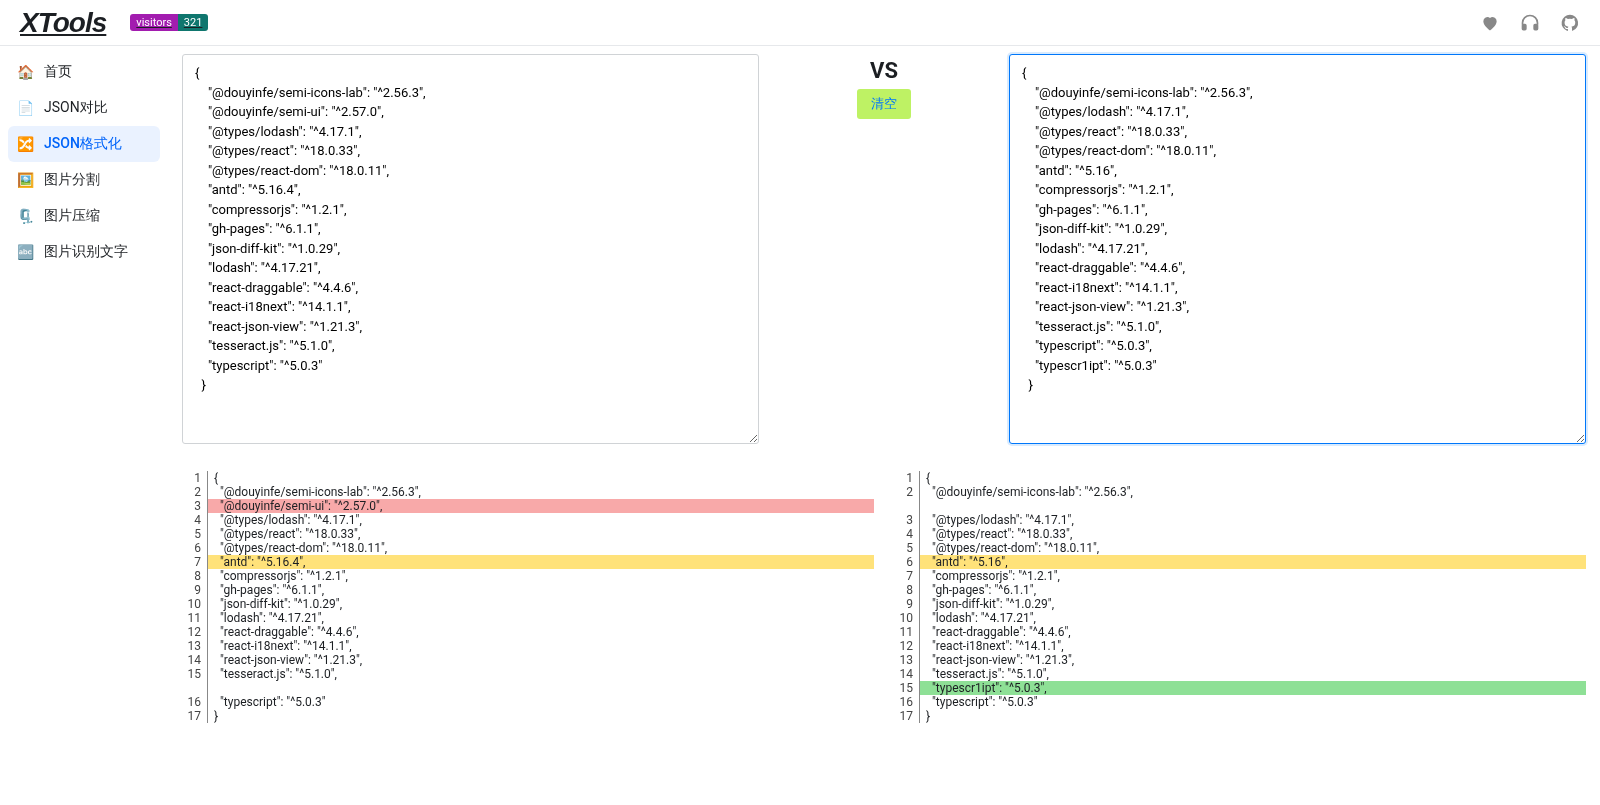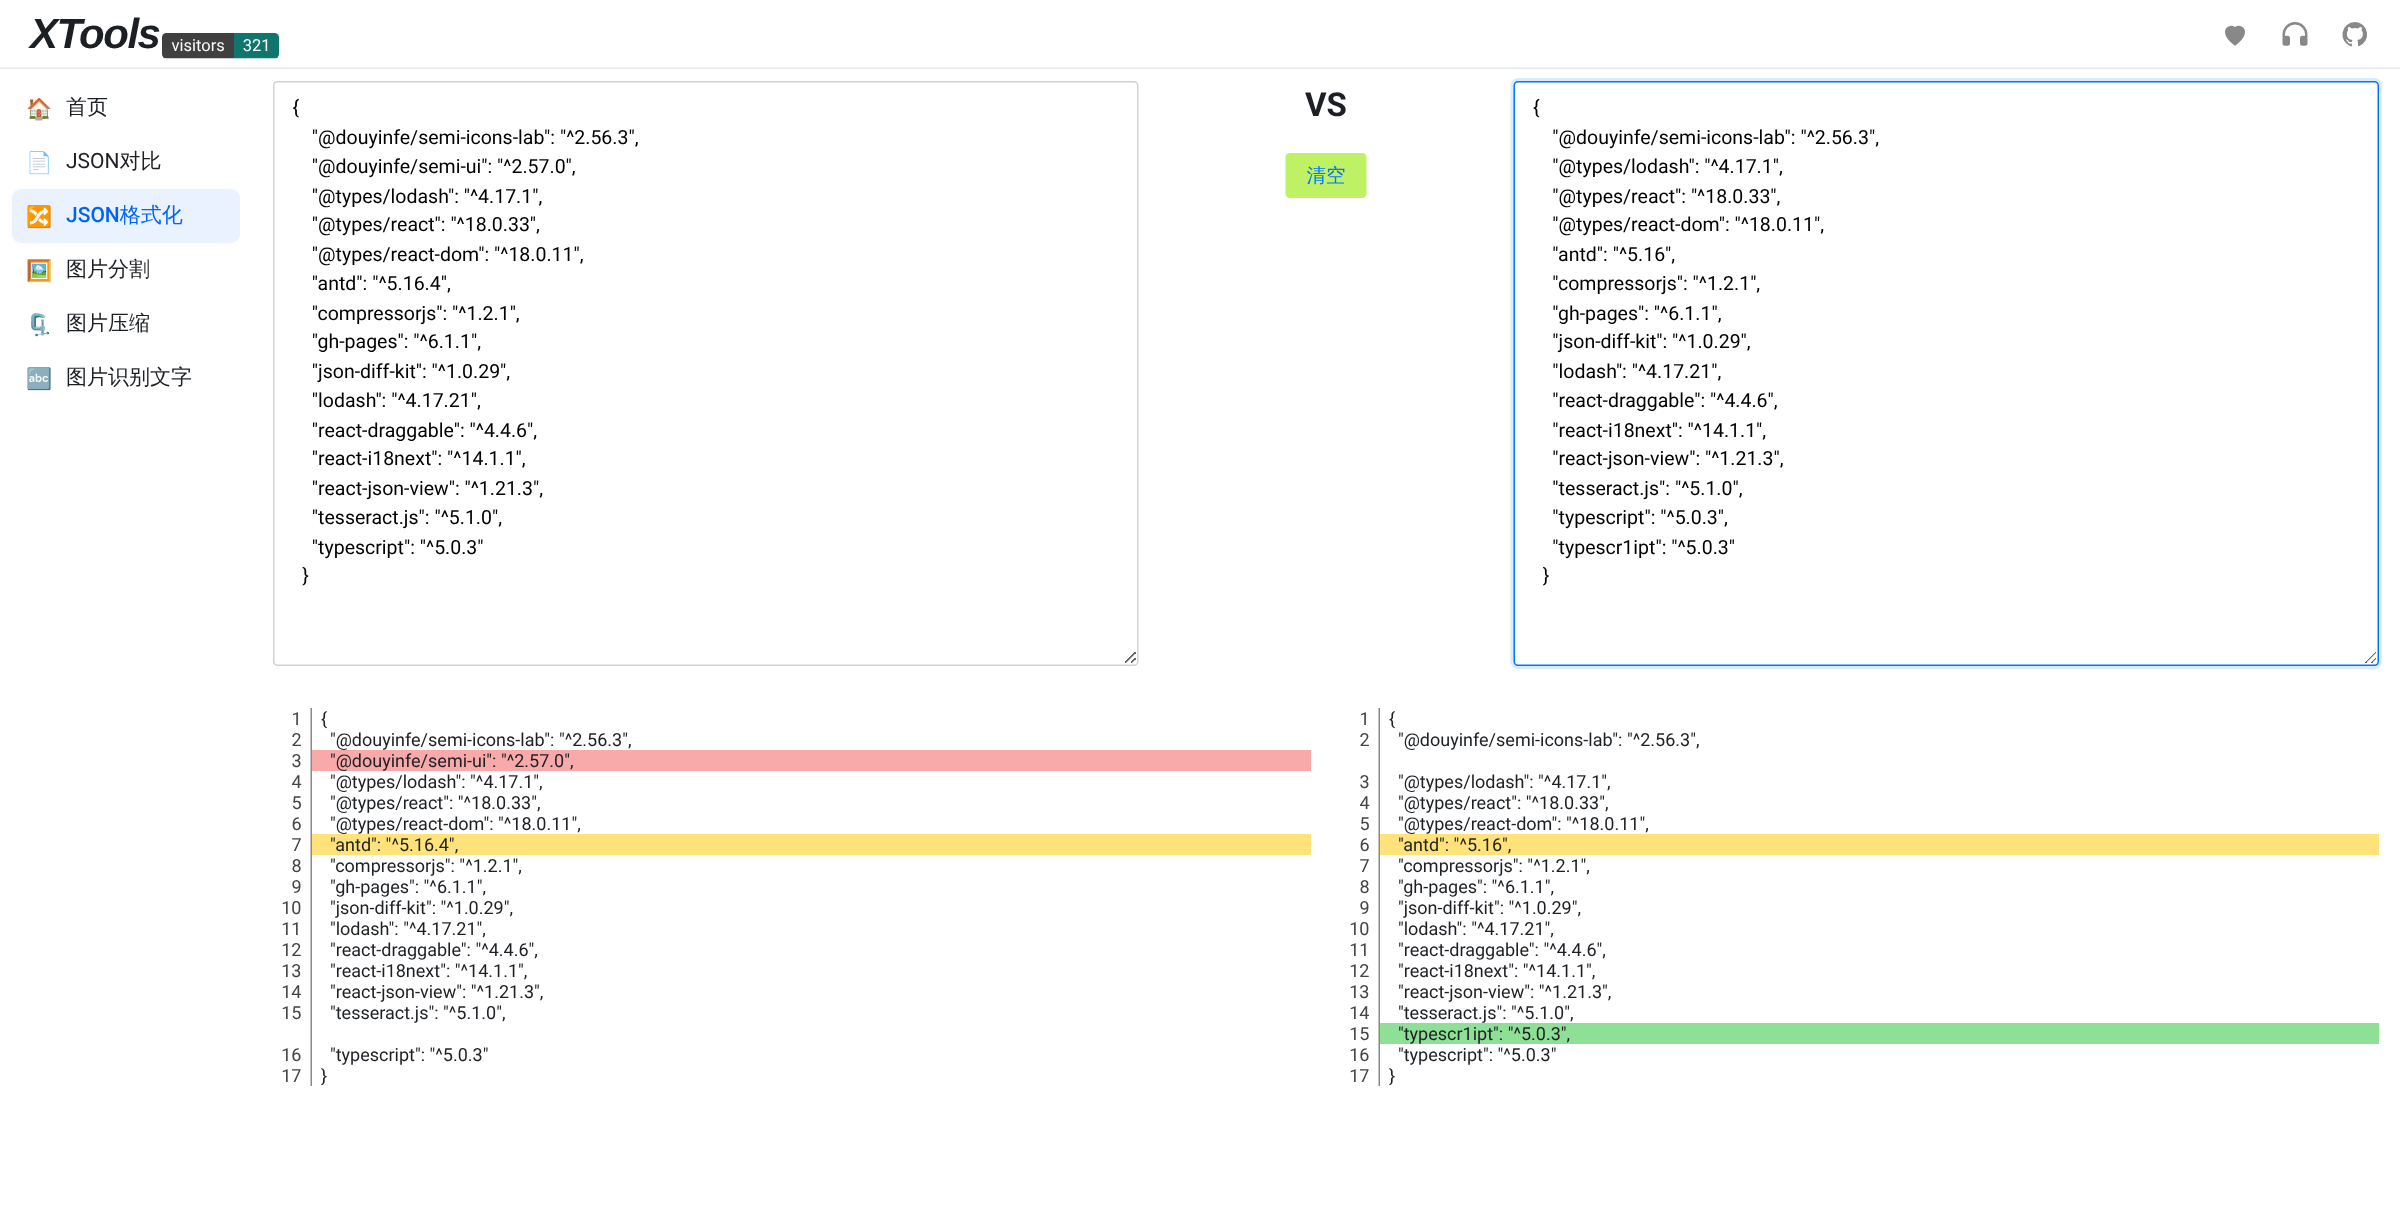--- a/index.html
+++ b/index.html
@@ -1,37 +1,37 @@
 <!DOCTYPE html>
 <html><head>
 <meta charset="utf-8">
 <style>
 * { margin: 0; padding: 0; box-sizing: border-box; }
 body { font-family: -apple-system, BlinkMacSystemFont, "Segoe UI", Roboto, sans-serif; font-size: 14px; color: #1c1f23; background: #fff; overflow-x: hidden; }
 .header { height: 46px; border-bottom: 1px solid #e6e8eb; display: flex; align-items: center; padding: 0 20px; justify-content: space-between; }
-.header-left { display: flex; align-items: flex-end; gap: 2px; }
+.header-left { display: flex; align-items: center; gap: 24px; text-decoration: underline; }
 .logo { font-family: "Arial Black", sans-serif; font-size: 28px; font-weight: 900; font-style: italic; letter-spacing: -1px; }
 .badge { display: inline-flex; align-items: center; font-size: 11px; border-radius: 3px; overflow: hidden; }
-.badge-label { background: #404040; color: #fff; padding: 2px 6px; }
+.badge-label { background: #a21caf; color: #fff; padding: 2px 6px; }
 .badge-value { background: #0f766e; color: #fff; padding: 2px 6px; }
 .header-right { display: flex; align-items: center; gap: 20px; color: #888; }
 .header-right svg { width: 20px; height: 20px; cursor: pointer; }
 .layout { display: flex; }
 .sidebar { width: 168px; min-width: 168px; padding: 8px; display: flex; flex-direction: column; height: calc(100vh - 46px); }
 .nav { flex: 1; }
 .nav-item { display: flex; align-items: center; gap: 10px; padding: 9px 10px; border-radius: 6px; cursor: pointer; font-size: 14px; color: #1c1f23; }
 .nav-item.active { background: #eaf2ff; color: #0064fa; font-weight: 500; }
 .nav-icon { width: 16px; height: 16px; display: flex; align-items: center; justify-content: center; font-size: 14px; }
 .sidebar-footer { display: flex; align-items: center; gap: 10px; padding: 10px; cursor: pointer; color: #1c1f23; font-size: 14px; }
 .main { flex: 1; padding: 8px 14px; }
 .compare-row { display: flex; gap: 0; align-items: flex-start; }
 .textarea-wrap { flex: 1; }
 textarea { width: 100%; height: 390px; border: 1px solid #d0d3d6; border-radius: 3px; padding: 8px 12px; font-family: inherit; font-size: 13px; line-height: 1.5; resize: both; outline: none; white-space: pre; overflow: auto; }
 textarea.focused { border-color: #0077fa; box-shadow: 0 0 0 2px rgba(0,119,250,0.15); }
-.middle-col { width: 250px; display: flex; flex-direction: column; align-items: center; padding-top: 4px; gap: 19px; }
+.middle-col { width: 250px; display: flex; flex-direction: column; align-items: center; padding-top: 4px; gap: 6px; }
 .vs-label { font-size: 22px; font-weight: 700; }
 .clear-btn { background: #bef264; color: #0077fa; border: none; border-radius: 3px; padding: 6px 14px; font-size: 13px; cursor: pointer; }
 .diff-row { display: flex; margin-top: 24px; gap: 0; }
 .diff-panel { flex: 1; display: flex; align-items: flex-start; }
 .diff-panel + .diff-panel { margin-left: 20px; }
 .gutter { border-right: 1px solid #888; text-align: right; padding-right: 6px; color: #444; font-size: 12px; min-width: 26px; }
 .gutter-line { height: 14px; line-height: 14px; }
 .code-col { flex: 1; font-size: 12px; }
 .code-line { height: 14px; line-height: 14px; white-space: pre; padding-left: 6px; overflow: hidden; }
 .code-line.removed { background: #f8a9a9; }

